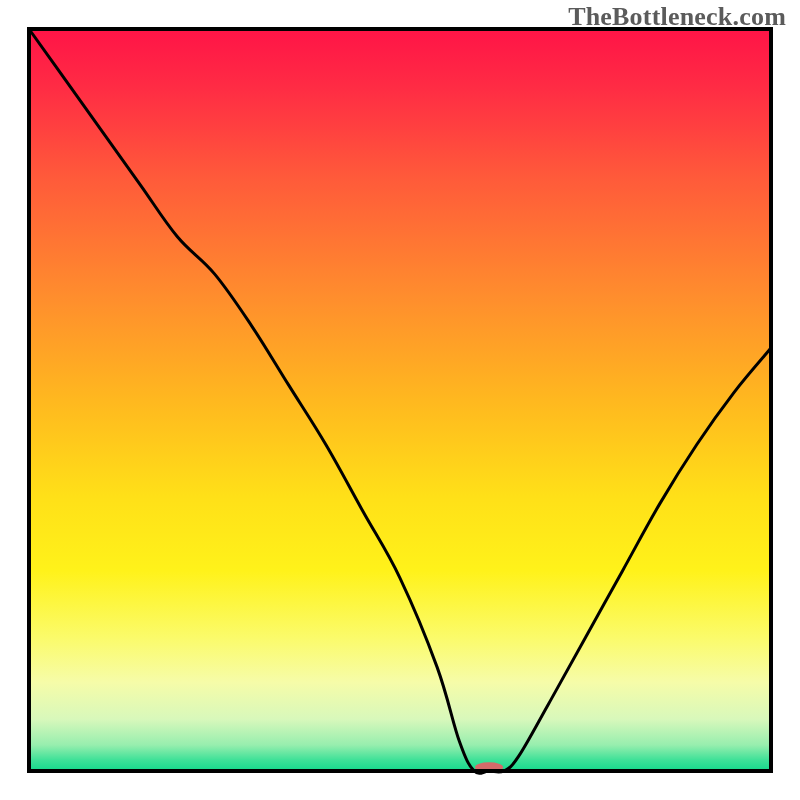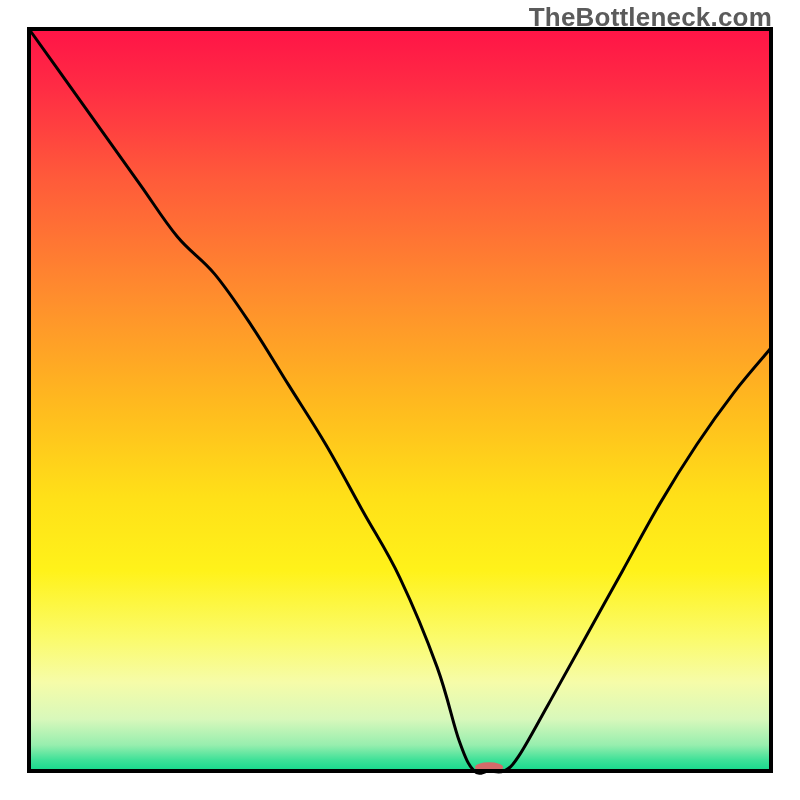--- a/index.html
+++ b/index.html
@@ -11,26 +11,27 @@
     font-family: Arial, Helvetica, sans-serif;
   }
   .chart-container {
     position: relative;
     width: 800px;
     height: 800px;
   }
   .watermark {
     position: absolute;
     top: 2px;
-    right: 28px;
+    right: 14px;
     font-size: 26px;
     font-weight: 600;
     color: #5b5b5b;
     letter-spacing: 0.2px;
     z-index: 10;
+    font-family: Liberation Serif, serif;
   }
   svg.plot {
     position: absolute;
     top: 0;
     left: 0;
     width: 800px;
     height: 800px;
   }
 </style>
 </head>

